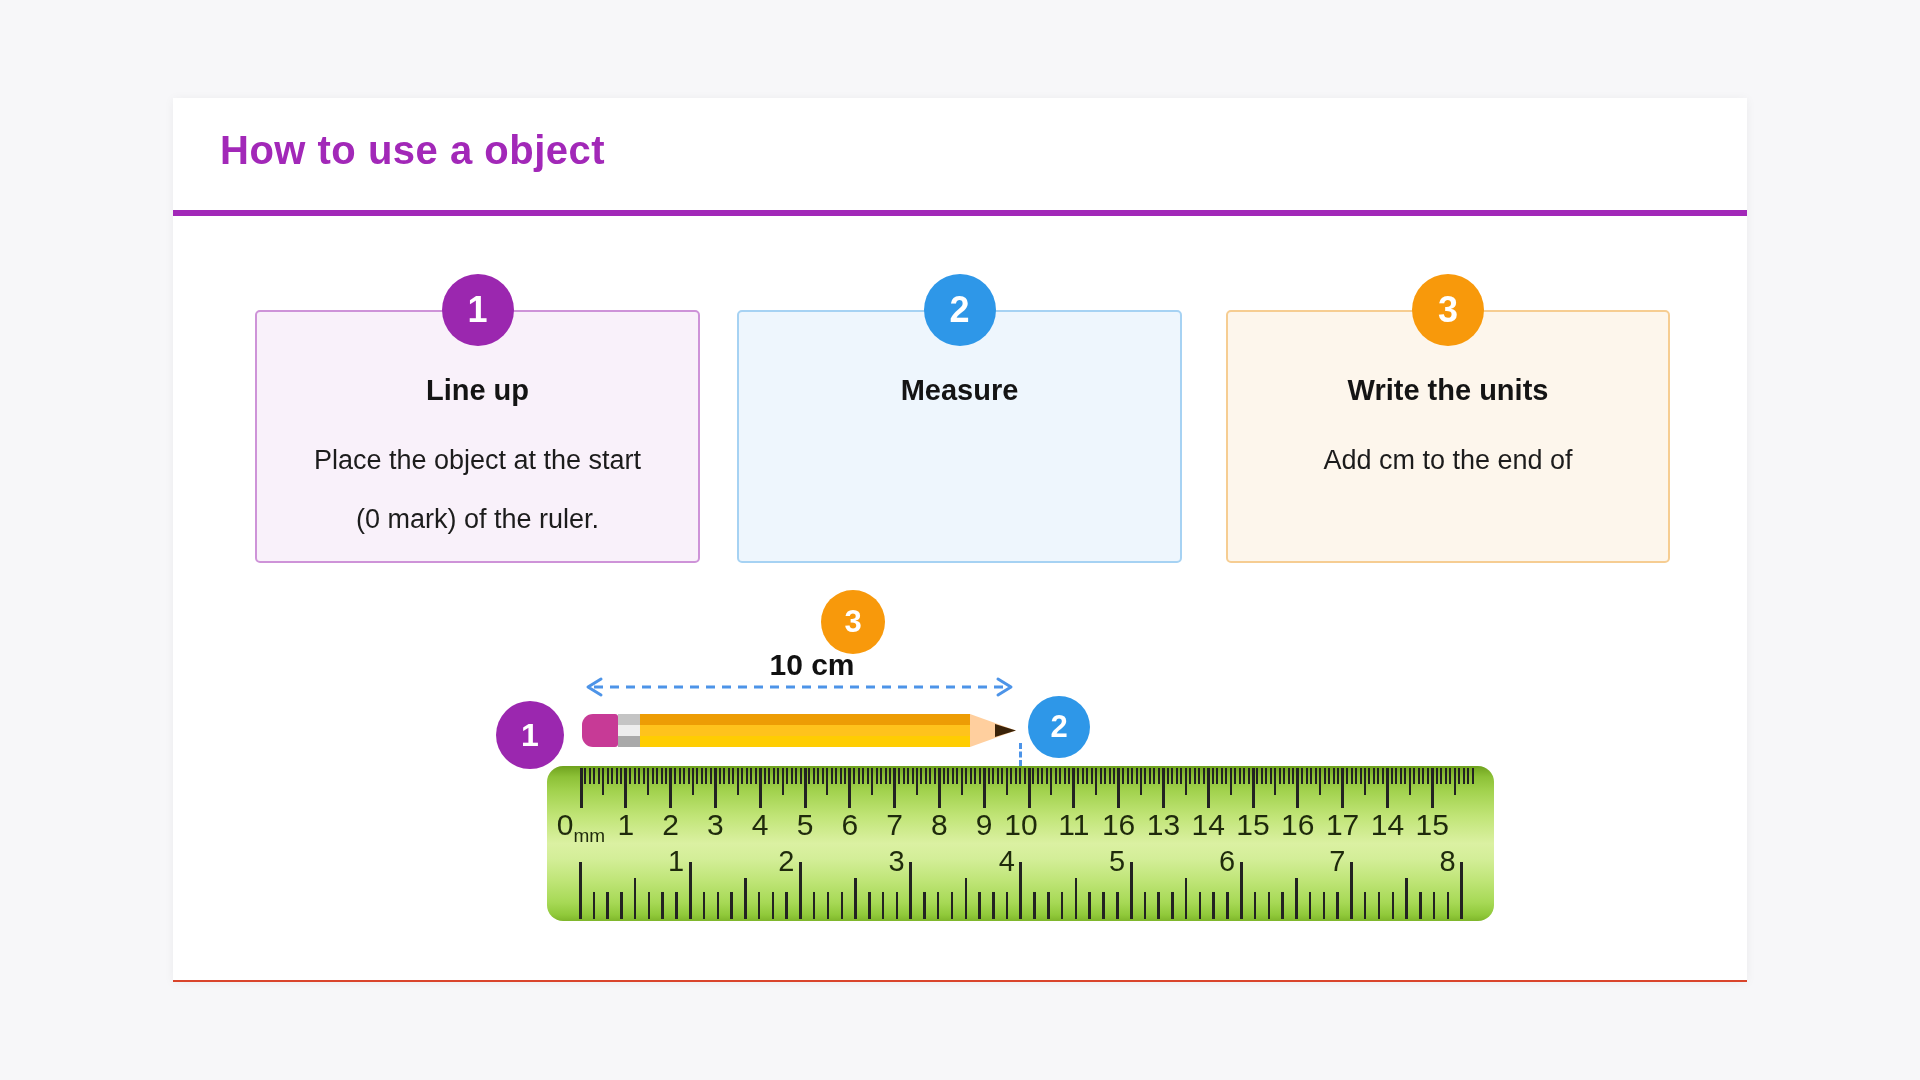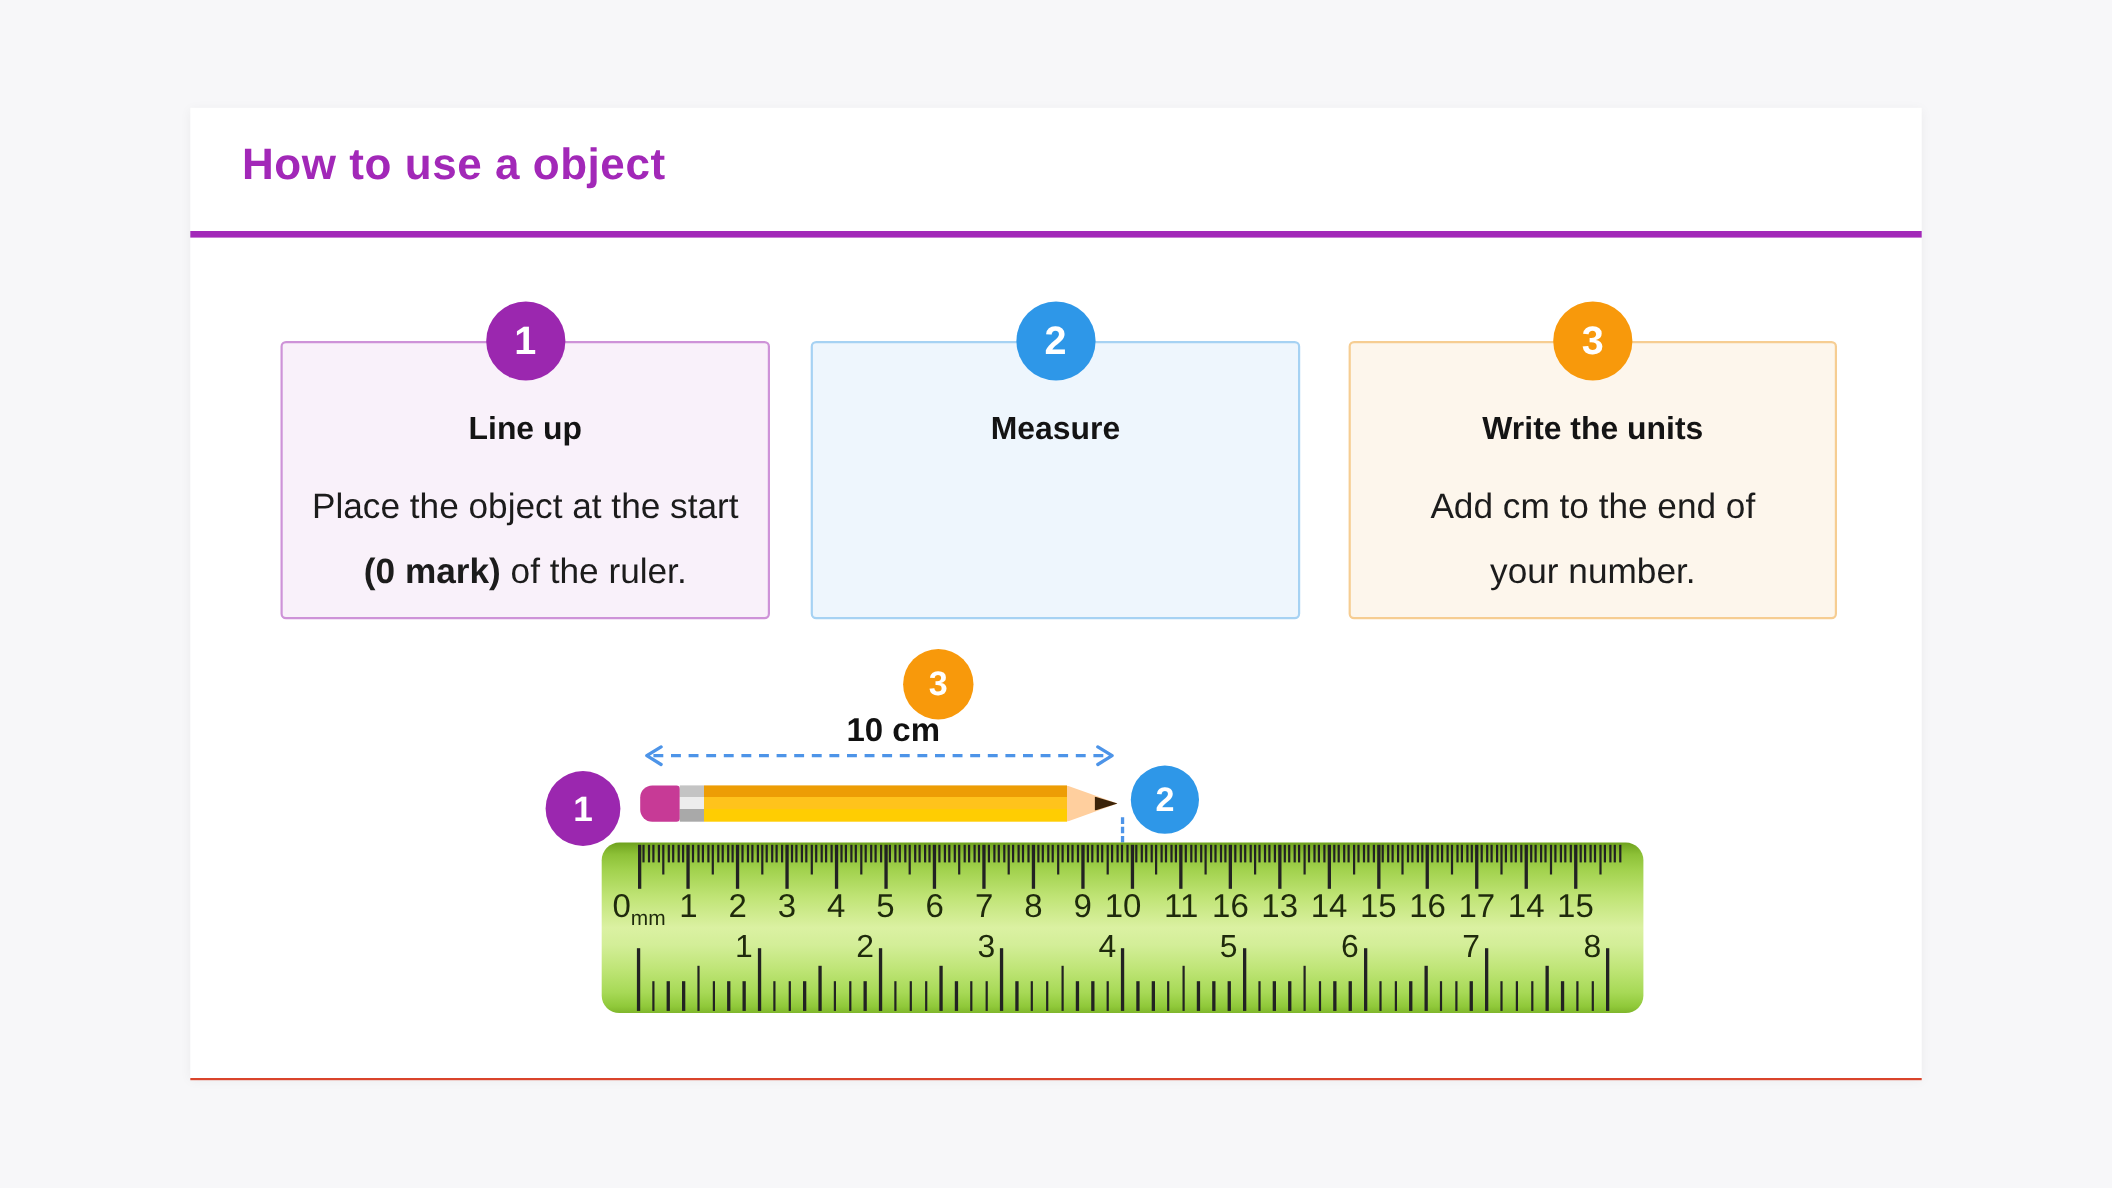--- a/index.html
+++ b/index.html
@@ -31,22 +31,22 @@
   .card3{left:1053px;width:444px;background:var(--card3-bg);border:2px solid var(--card3-border)}
   .badge{
     border-radius:50%;color:#fff;font-weight:800;
     display:flex;align-items:center;justify-content:center;z-index:5;
   }
   .card .badge{position:absolute;left:50%;transform:translateX(-50%);top:-38px;width:72px;height:72px;font-size:36px}
   .b-purple{background:var(--badge-purple)}
   .b-blue{background:var(--badge-blue)}
   .b-orange{background:var(--badge-orange)}
   .card h2{margin:0 0 24px 0;font-size:29px;font-weight:700;color:#141414}
-  .card .body{font-size:32px;line-height:59px;color:#1c1c1c}
-  .card .body b{font-weight:700}
+  .card .body{font-size:27px;line-height:59px;color:#1c1c1c}
+  .card .body b{font-weight:400}
 
   
   .illu-badge{position:absolute}
   #badge-units{left:648px;top:492px;width:64px;height:64px;font-size:31px}
   #badge-start{left:323px;top:603px;width:68px;height:68px;font-size:32px}
   #badge-end{left:855px;top:598px;width:62px;height:62px;font-size:31px}
   .measure-label{
     position:absolute;left:519px;top:550px;width:240px;text-align:center;
     font-size:30px;font-weight:700;color:#111;
   }
@@ -112,21 +112,20 @@
     </div>
   </div>
 
   <div class="card card3">
     <div class="badge b-orange">
       <span>3</span>
     </div>
     <h2>Write the units</h2>
     <div class="body">
       <div>Add cm to the end of</div>
-      <div>your number.</div>
     </div>
   </div>
 
   <div class="badge b-orange illu-badge" id="badge-units">
     <span>3</span>
   </div>
 
   <div class="measure-label">10 cm</div>
 
   <svg class="arrow-svg" width="447" height="22" viewBox="0 0 447 22">

